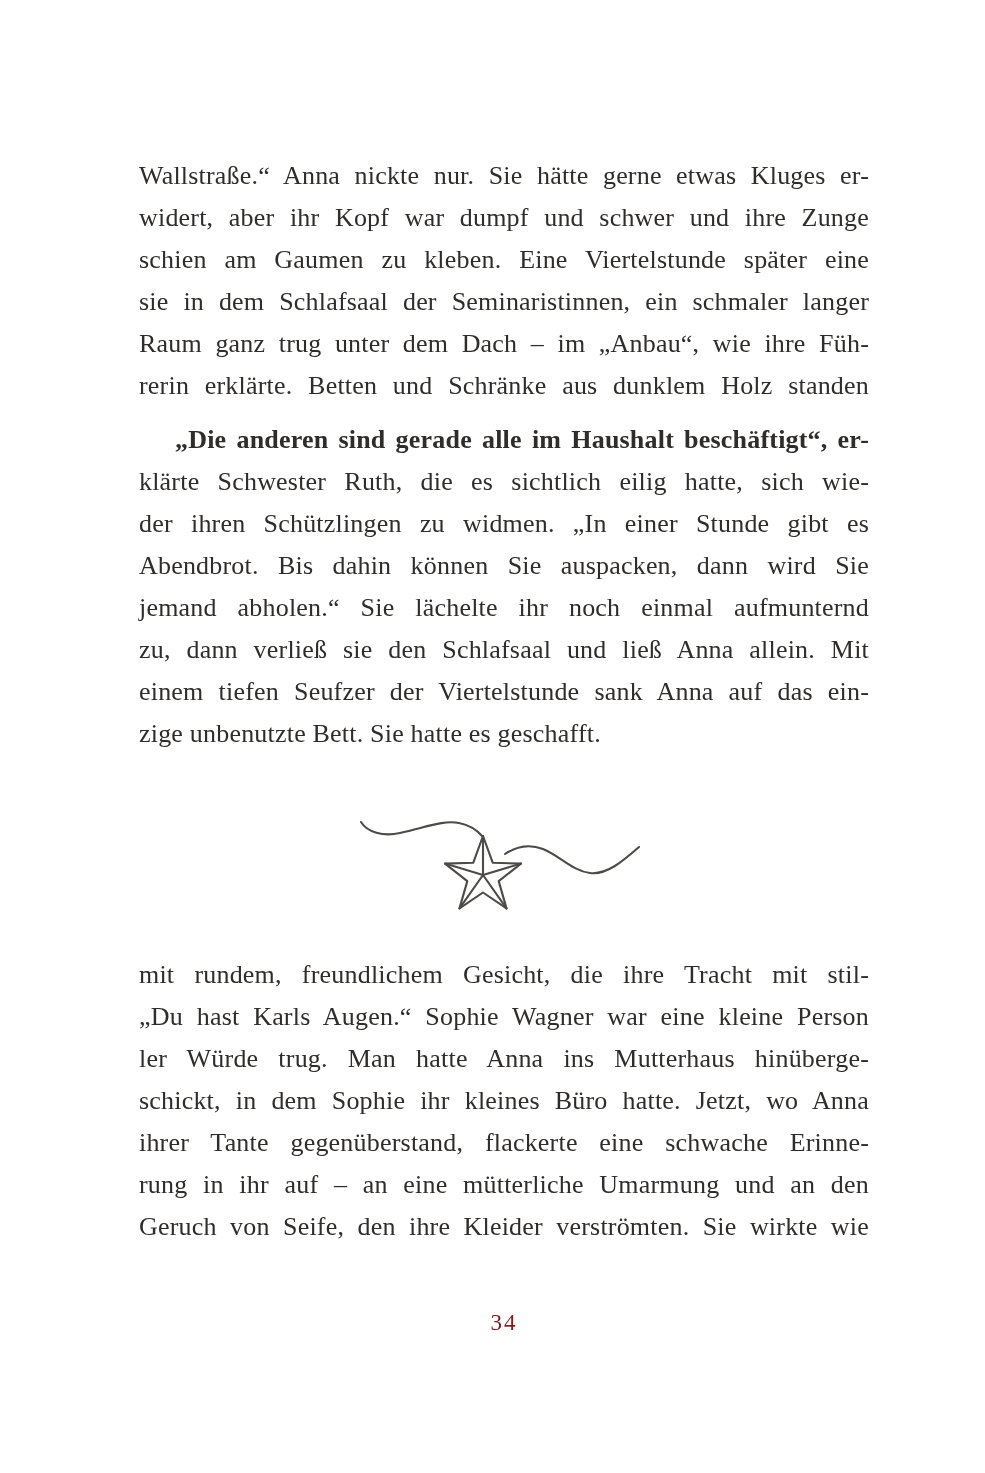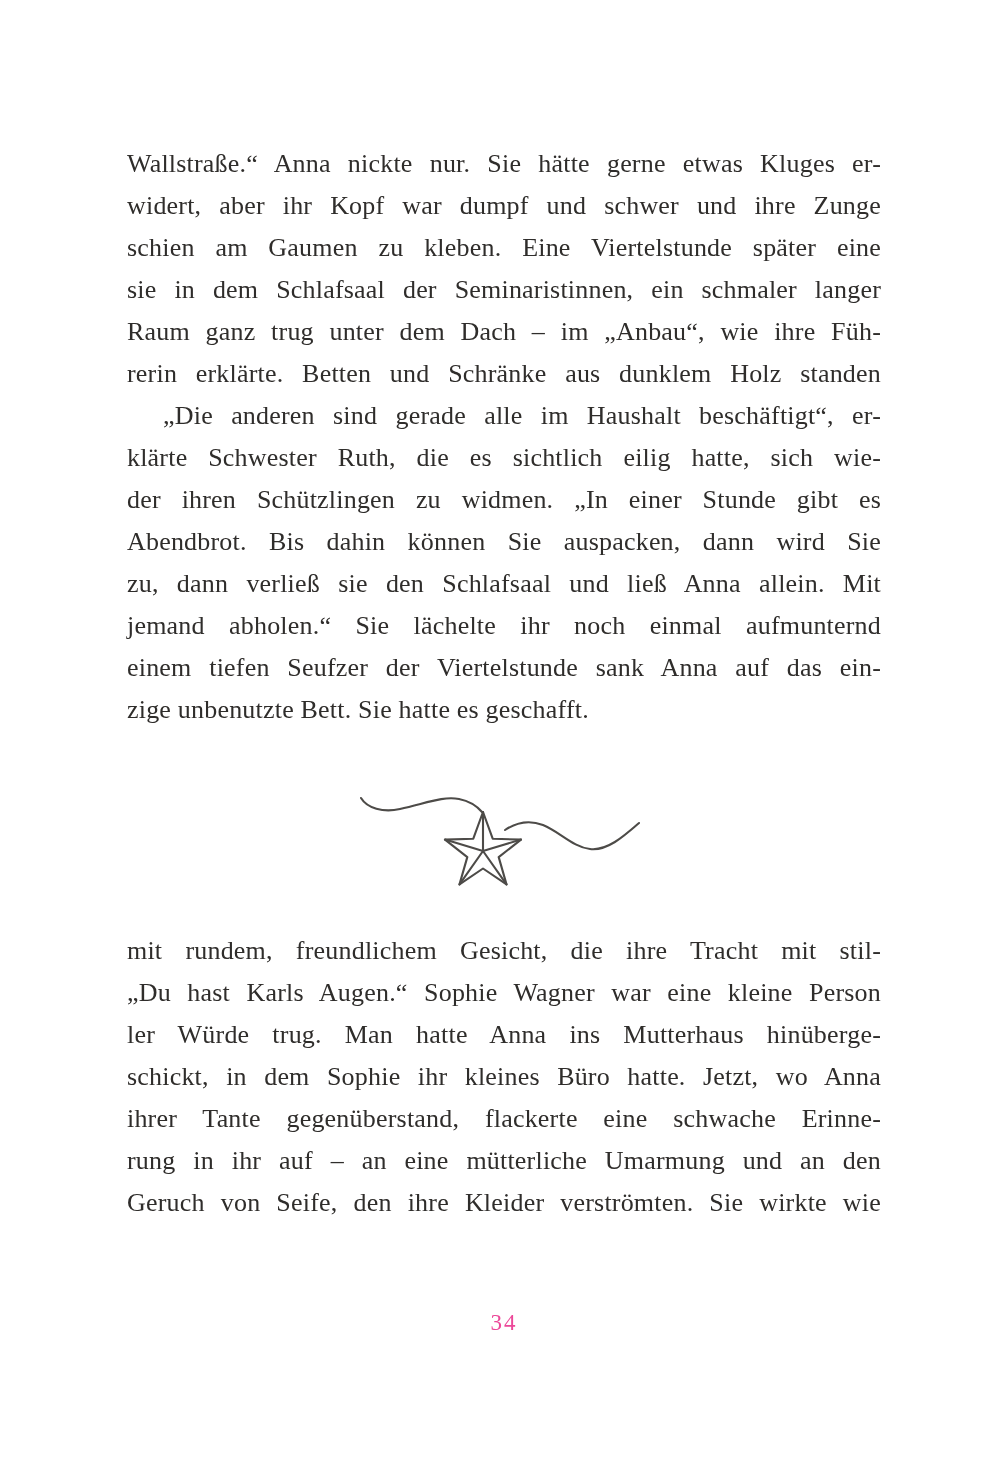--- a/index.html
+++ b/index.html
@@ -15,54 +15,55 @@
     overflow: hidden;
     font-family: "Liberation Serif", "DejaVu Serif", serif;
     color: #2f2d2b;
   }
   .text-block {
     position: absolute;
     top: 143px;
     left: 127px;
     width: 754px;
   }
-  .para { margin: 0; padding: 0; }
+  .para { margin: 12px; padding: 0; }
   .line {
     height: 42px;
     line-height: 42px;
     font-size: 26px;
     letter-spacing: 0.2px;
     text-align: justify;
     text-align-last: justify;
     white-space: normal;
     overflow: visible;
   }
   .line.last {
     text-align-last: left;
   }
   .line.indent {
     padding-left: 36px;
+    font-weight: bold;
   }
   .ornament-wrap {
     margin: 61px auto 0 auto;
     width: 290px;
     height: 100px;
     transform: translateX(-4px);
   }
   .ornament-wrap svg { display: block; }
   .para-3 { margin-top: 38px; }
   .page-number {
     position: absolute;
     top: 1310px;
     left: 127px;
     width: 754px;
     text-align: center;
     font-size: 23px;
     letter-spacing: 2px;
-    color: #ec4899;
+    color: #7f1d1d;
   }
 </style>
 </head>
 <body>
 
 <div class="page">
 
   <div class="text-block">
 
     <div class="para">
@@ -72,22 +73,22 @@
       <div class="line">sie in dem Schlafsaal der Seminaristinnen, ein schmaler langer</div>
       <div class="line">Raum ganz trug unter dem Dach – im „Anbau“, wie ihre Füh-</div>
       <div class="line">rerin erklärte. Betten und Schränke aus dunklem Holz standen</div>
     </div>
 
     <div class="para">
       <div class="line indent">„Die anderen sind gerade alle im Haushalt beschäftigt“, er-</div>
       <div class="line">klärte Schwester Ruth, die es sichtlich eilig hatte, sich wie-</div>
       <div class="line">der ihren Schützlingen zu widmen. „In einer Stunde gibt es</div>
       <div class="line">Abendbrot. Bis dahin können Sie auspacken, dann wird Sie</div>
+      <div class="line">jemand abholen.“ Sie lächelte ihr noch einmal aufmunternd</div>
       <div class="line">zu, dann verließ sie den Schlafsaal und ließ Anna allein. Mit</div>
-      <div class="line">jemand abholen.“ Sie lächelte ihr noch einmal aufmunternd</div>
       <div class="line">einem tiefen Seufzer der Viertelstunde sank Anna auf das ein-</div>
       <div class="line last">zige unbenutzte Bett. Sie hatte es geschafft.</div>
     </div>
 
     <div class="ornament-wrap">
       <svg width="290" height="100" viewBox="0 0 290 100" fill="none" stroke="#4d4b48" stroke-width="2.1" stroke-linecap="round" stroke-linejoin="round">
 
         <path d="M 6,6 C 12,16 28,21 45,17 C 72,11 88,4 104,7 C 114,9 121,13 127,20"></path>
 
         <path d="M 150,38 C 162,30 175,28 188,33 C 205,40 218,55 235,57 C 252,59 268,45 284,31"></path>

